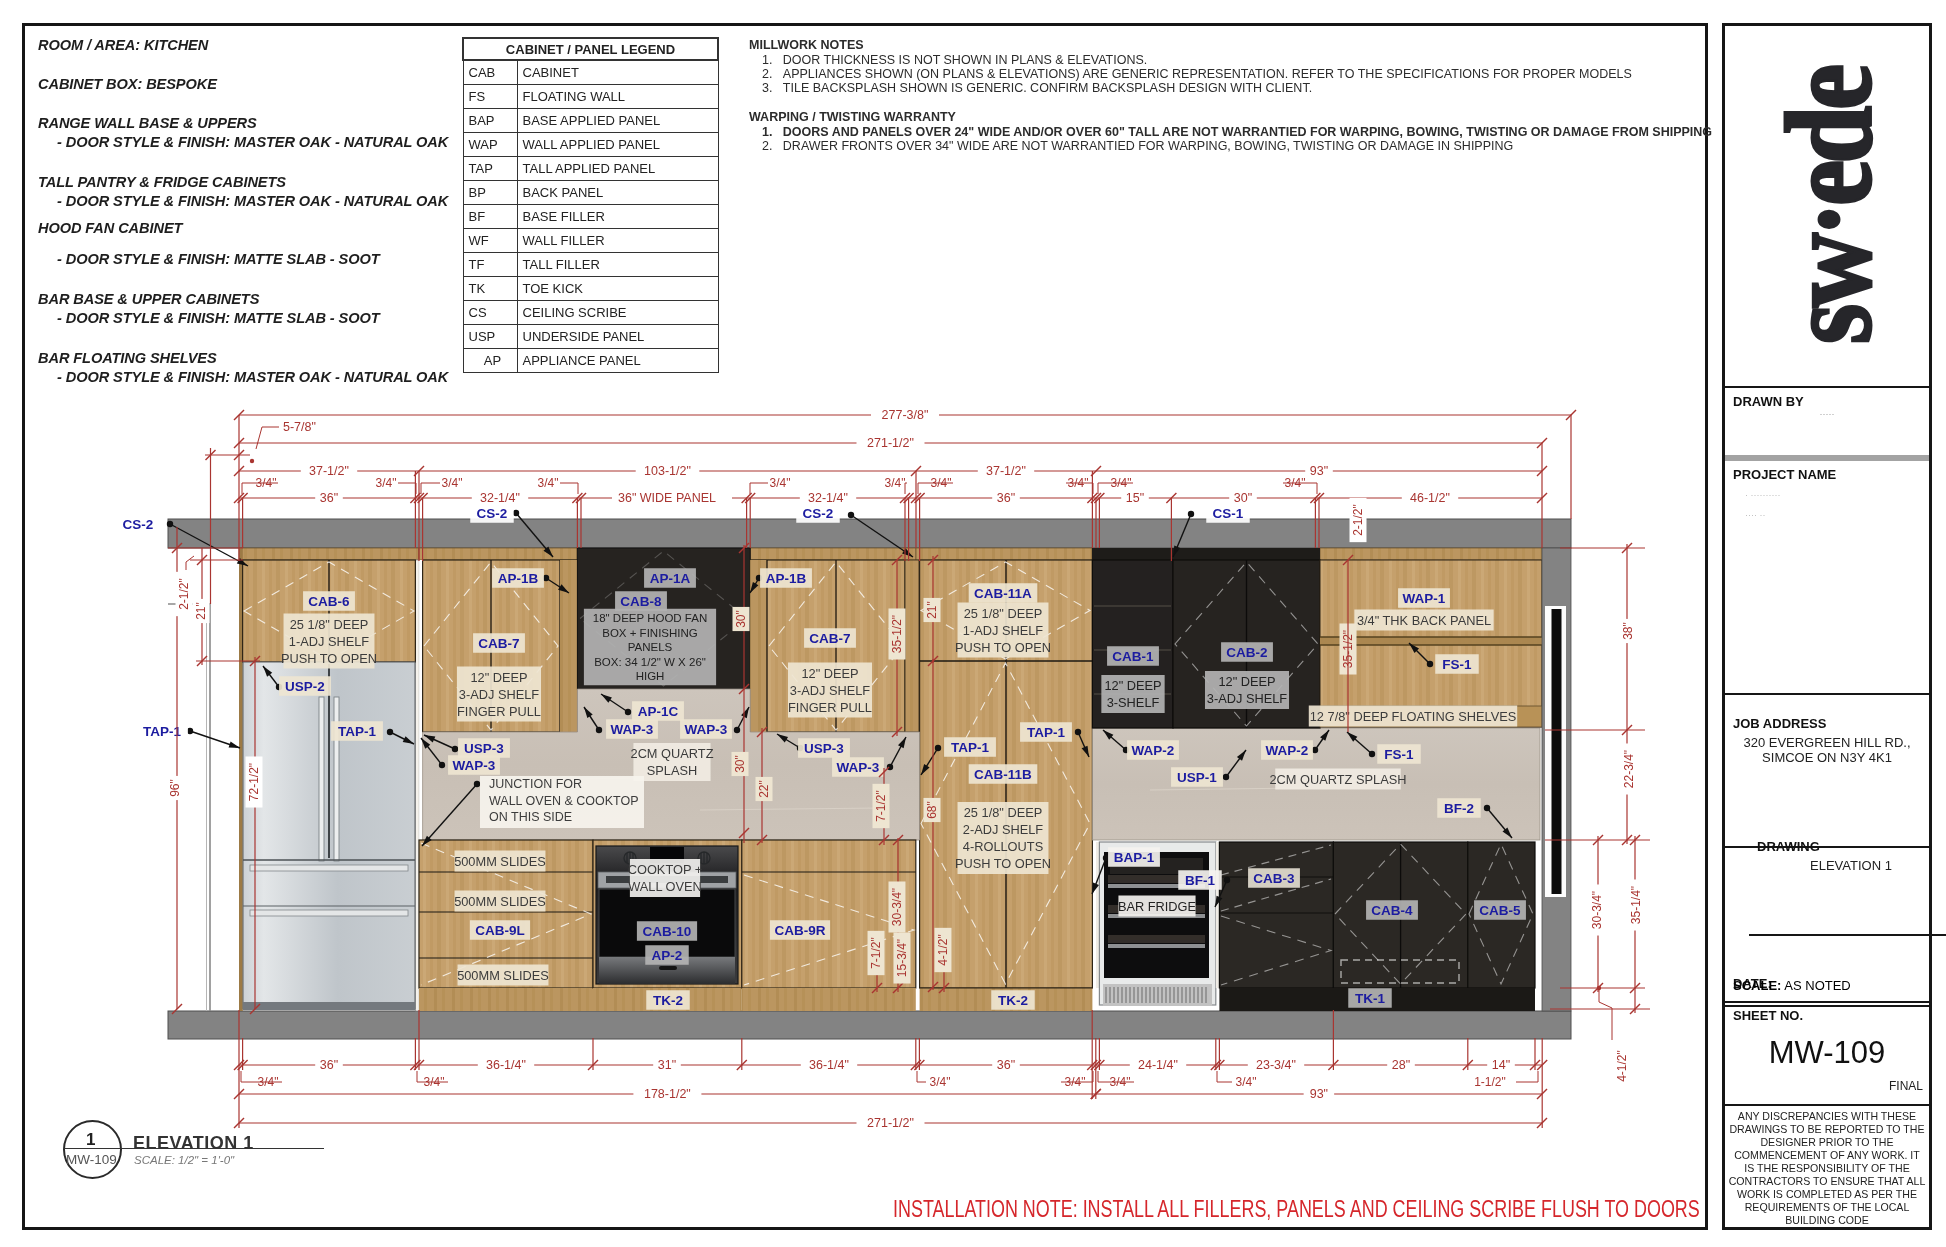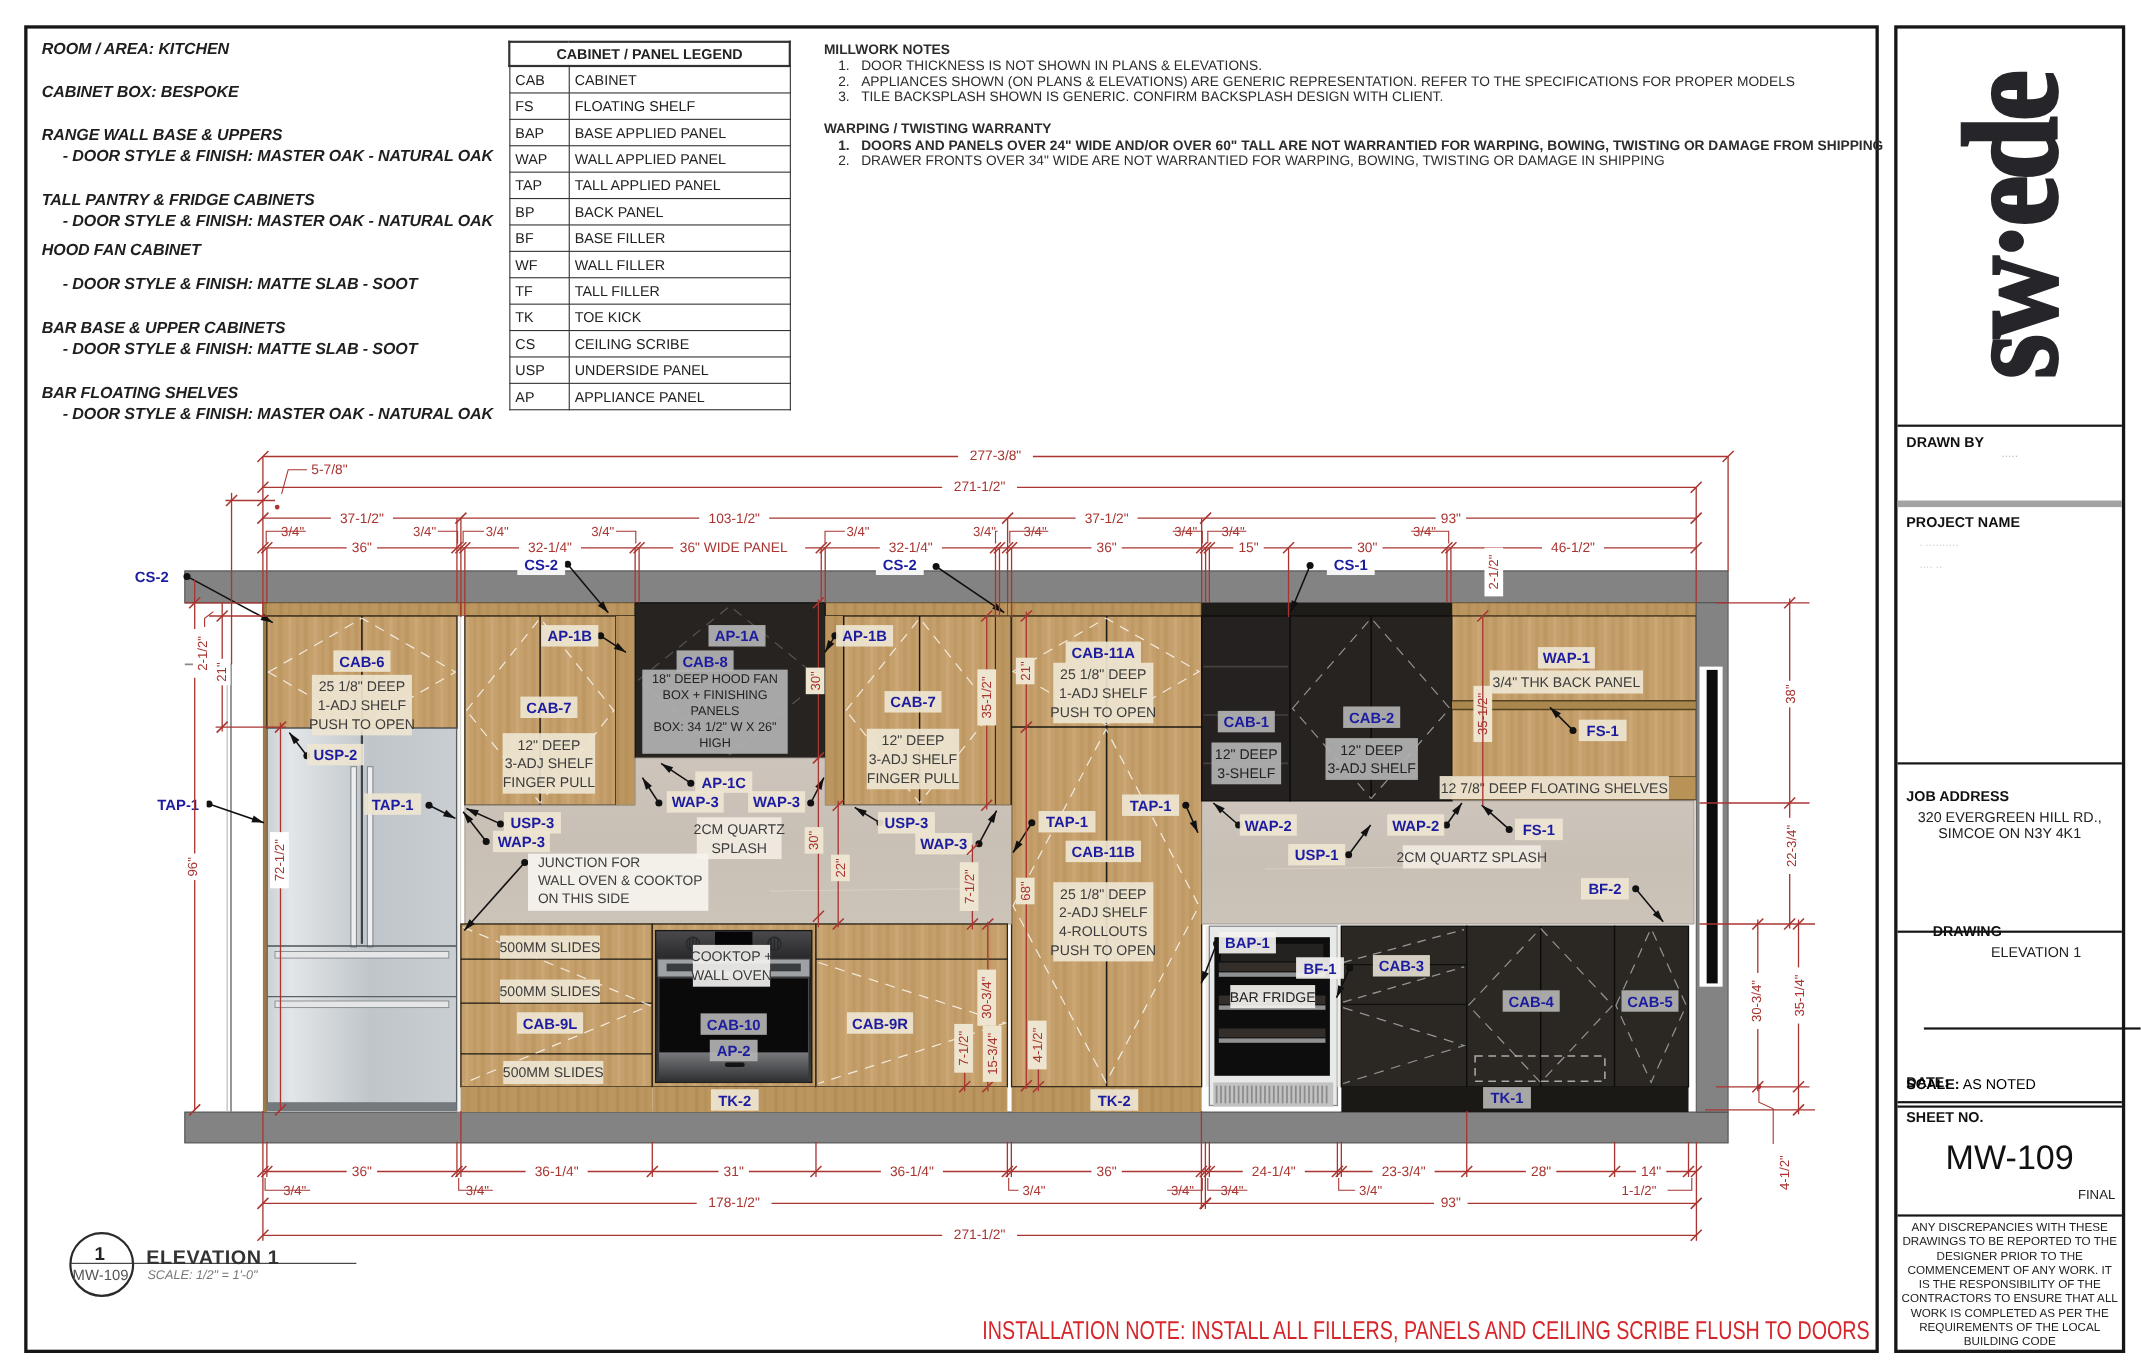--- a/index.html
+++ b/index.html
@@ -894,21 +894,21 @@
 <tbody>
       <tr>
         <td colspan="2" style="border:2px solid #333; text-align:center; font-weight:bold; height:22px;">CABINET / PANEL LEGEND</td>
       </tr>
 <tr>
         <td style="border:1px solid #333; width:54px; height:24px; padding-left:5px;">CAB</td>
         <td style="border:1px solid #333; padding-left:5px;">CABINET</td>
       </tr>
       <tr>
         <td style="border:1px solid #333; width:54px; height:24px; padding-left:5px;">FS</td>
-        <td style="border:1px solid #333; padding-left:5px;">FLOATING SHELF</td>
+        <td style="border:1px solid #333; padding-left:5px;">FLOATING WALL</td>
       </tr>
       <tr>
         <td style="border:1px solid #333; width:54px; height:24px; padding-left:5px;">BAP</td>
         <td style="border:1px solid #333; padding-left:5px;">BASE APPLIED PANEL</td>
       </tr>
       <tr>
         <td style="border:1px solid #333; width:54px; height:24px; padding-left:5px;">WAP</td>
         <td style="border:1px solid #333; padding-left:5px;">WALL APPLIED PANEL</td>
       </tr>
       <tr>
@@ -937,21 +937,21 @@
       </tr>
       <tr>
         <td style="border:1px solid #333; width:54px; height:24px; padding-left:5px;">CS</td>
         <td style="border:1px solid #333; padding-left:5px;">CEILING SCRIBE</td>
       </tr>
       <tr>
         <td style="border:1px solid #333; width:54px; height:24px; padding-left:5px;">USP</td>
         <td style="border:1px solid #333; padding-left:5px;">UNDERSIDE PANEL</td>
       </tr>
       <tr>
-        <td style="border:1px solid #333; width:54px; height:24px; padding-left:5px;">AP</td>
+        <td style="border:1px solid #333; width:54px; height:24px; padding-left:5px;text-align:center;">AP</td>
         <td style="border:1px solid #333; padding-left:5px;">APPLIANCE PANEL</td>
       </tr>
 </tbody>
   </table>
 
 <div>
 <div class="abs note" style="left:749px; top:38px; font-weight:bold;">MILLWORK NOTES</div>
 <div class="abs note" style="left:762px; top:53px;">1.&nbsp;&nbsp;&nbsp;DOOR THICKNESS IS NOT SHOWN IN PLANS &amp; ELEVATIONS.</div>
 <div class="abs note" style="left:762px; top:67px;">2.&nbsp;&nbsp;&nbsp;APPLIANCES SHOWN (ON PLANS &amp; ELEVATIONS) ARE GENERIC REPRESENTATION. REFER TO THE SPECIFICATIONS FOR PROPER MODELS</div>
 <div class="abs note" style="left:762px; top:81px;">3.&nbsp;&nbsp;&nbsp;TILE BACKSPLASH SHOWN IS GENERIC. CONFIRM BACKSPLASH DESIGN WITH CLIENT.</div>

